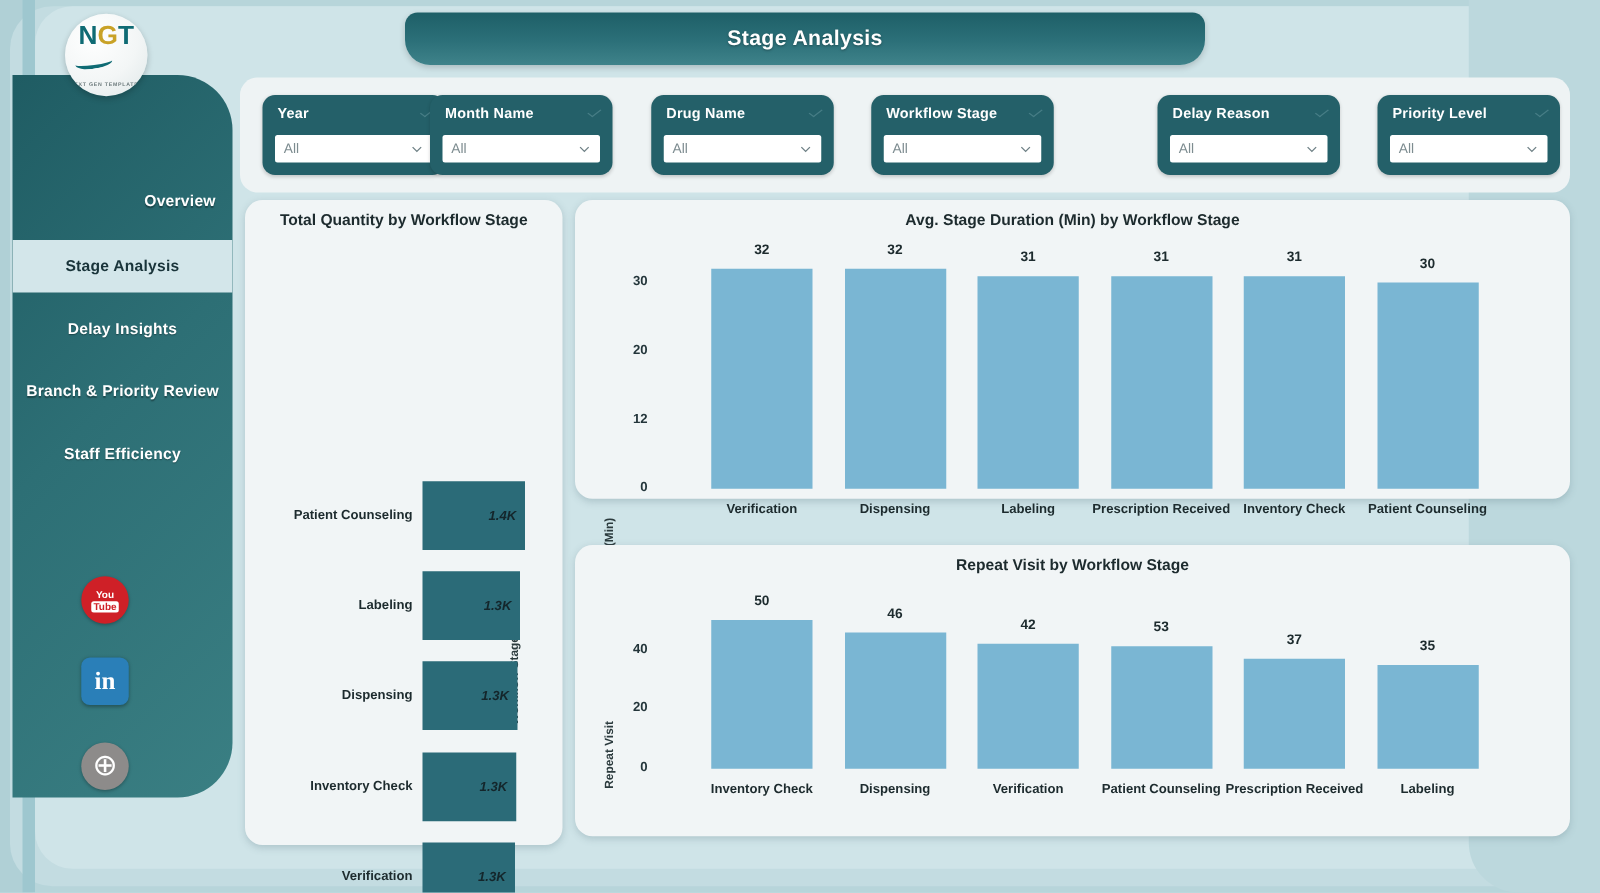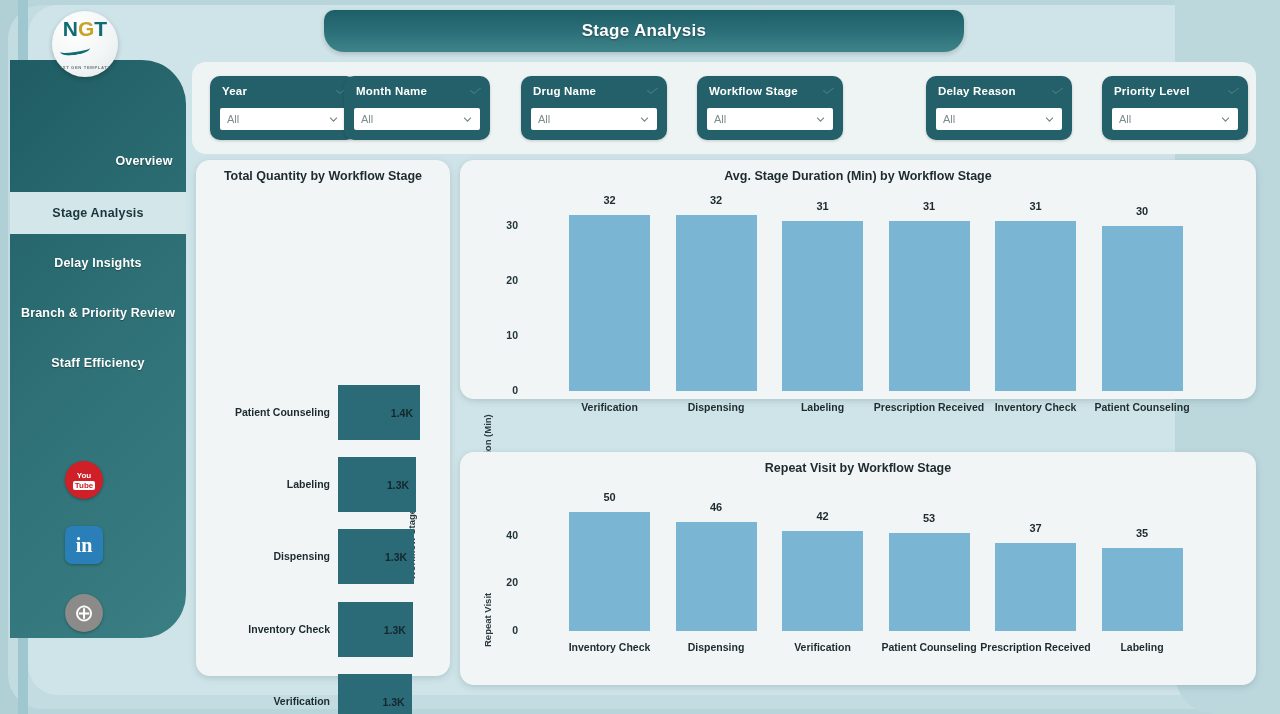--- a/index.html
+++ b/index.html
@@ -175,21 +175,21 @@
 
   
   .panel {
     position: absolute;
     background: #f1f5f6;
     border-radius: 14px;
     box-shadow: 0 2px 6px rgba(100,130,140,0.30);
   }
   #panel-left   { left: 196px; top: 160px;  width: 254px; height: 516px; }
   #panel-top    { left: 460px; top: 160px;  width: 796px; height: 239px; }
-  #panel-bottom { left: 460px; top: 452px;  width: 796px; height: 233px; }
+  #panel-bottom { left: 460px; top: 436px;  width: 796px; height: 233px; }
 
   .panel-title {
     position: absolute; top: 9px; left: 0; width: 100%;
     text-align: center;
     font-size: 12.5px; font-weight: bold; color: #1d2b2e;
   }
 
   .axis-title {
     position: absolute;
     font-size: 9.5px; font-weight: bold; color: #2b3a3d;
@@ -203,20 +203,21 @@
     white-space: nowrap; text-align: right;
   }
   .hbar {
     position: absolute; left: 338px;
     background: #2b6b78;
     display: flex; align-items: center; justify-content: flex-end;
   }
   .hbar-value {
     font-size: 10.5px; font-weight: bold; color: #14262b;
     margin-right: 7px;
+    font-style: italic;
   }
 
   
   .vbar {
     position: absolute;
     background: #7ab6d3;
   }
   .vbar-value {
     position: absolute;
     font-size: 11px; font-weight: bold; color: #1d2b2e;
@@ -359,21 +360,21 @@
       <div class="hbar-label" style="top: 534.5px; right: 120px;">Verification</div>
       <div class="hbar" style="left: 142px; top: 514px; width: 73.5882px; height: 55px; background: rgb(43, 107, 120);">
         <span class="hbar-value">1.3K</span>
       </div>
     </div>
 
   <div class="panel" id="panel-top">
     <div class="panel-title">Avg. Stage Duration (Min) by Workflow Stage</div>
     <div class="axis-title" style="left:22px; top:370px;">Avg. Stage Duration (Min)</div>
   <div class="ytick" style="left: 28px; width: 30px; top: 224px;">0</div>
-      <div class="ytick" style="left: 28px; width: 30px; top: 169px;">10</div>
+      <div class="ytick" style="left: 28px; width: 30px; top: 169px;">12</div>
       <div class="ytick" style="left: 28px; width: 30px; top: 114px;">20</div>
       <div class="ytick" style="left: 28px; width: 30px; top: 59px;">30</div>
       <div class="vbar" style="left: 109px; width: 81px; height: 176px; top: 55px; background: rgb(122, 182, 211);"></div>
       <div class="vbar-value" style="left: 109px; width: 81px; top: 34px;">32</div>
       <div class="vbar-cat" style="left: 87px; width: 125px; top: 241px;">Verification</div>
       <div class="vbar" style="left: 215.5px; width: 81px; height: 176px; top: 55px; background: rgb(122, 182, 211);"></div>
       <div class="vbar-value" style="left: 215.5px; width: 81px; top: 34px;">32</div>
       <div class="vbar-cat" style="left: 193.5px; width: 125px; top: 241px;">Dispensing</div>
       <div class="vbar" style="left: 322px; width: 81px; height: 170.5px; top: 60.5px; background: rgb(122, 182, 211);"></div>
       <div class="vbar-value" style="left: 322px; width: 81px; top: 39.5px;">31</div>

